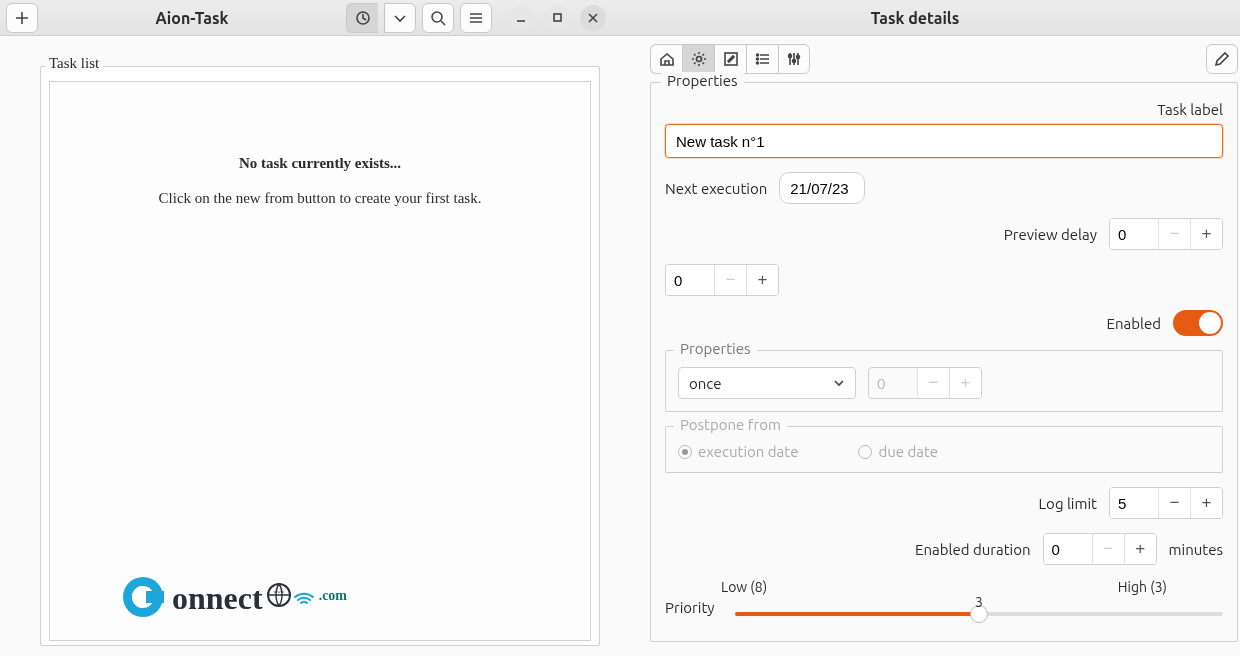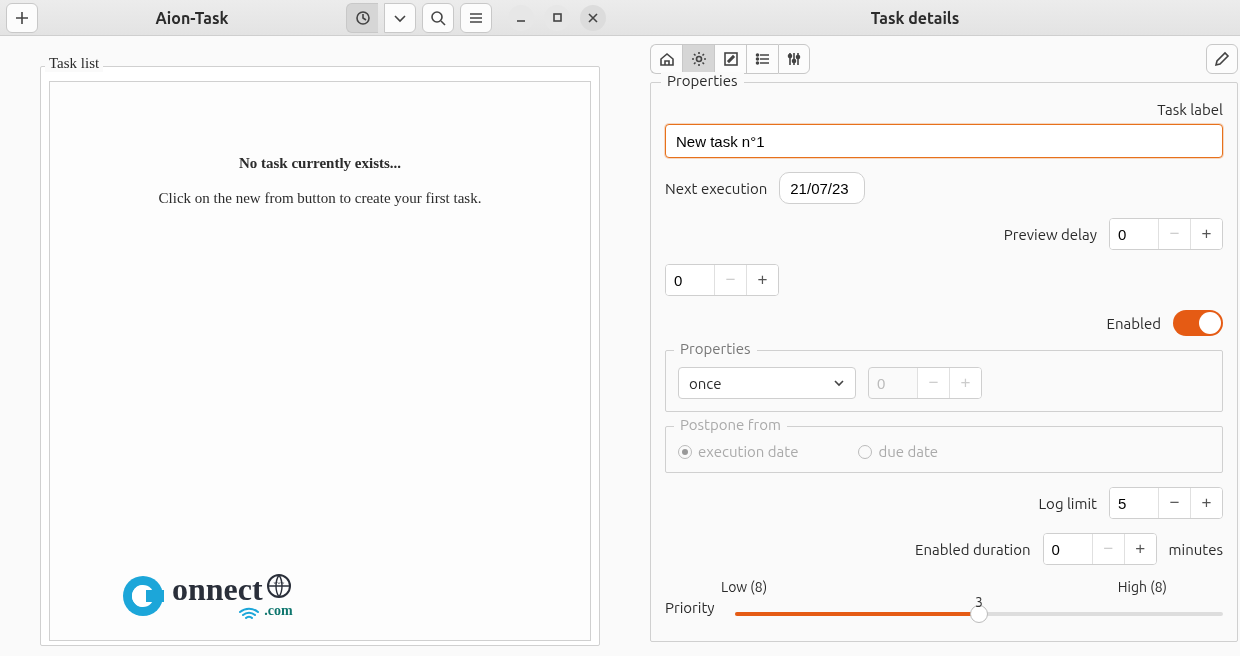--- a/index.html
+++ b/index.html
@@ -225,21 +225,21 @@
         <div class="empty-hint">Click on the new from button to create your first task.</div>
 
         <div class="brand">
           <svg width="46" height="46">
             <circle cx="23" cy="23" r="20" fill="#1ca6d9"></circle>
             <circle cx="23" cy="23" r="11" fill="#fff"></circle>
             <rect x="26" y="17" width="18" height="12" fill="#1ca6d9"></rect>
             <circle cx="23" cy="23" r="11" fill="none"></circle>
             <path d="M23 12a11 11 0 1 0 0 22" fill="#fff"></path>
           </svg>
-          <div style="display:flex;flex-direction:column;line-height:0.9">
+          <div style="display:flex;flex-direction:row;line-height:0.9">
             <div style="display:flex;align-items:baseline">
               <span style="font-size:32px;font-weight:700;color:#2a2f3a">onnect</span>
               <svg width="28" height="28" style="margin-left:2px">
                 <circle cx="14" cy="14" r="11" fill="none" stroke="#2a2f3a" stroke-width="2"></circle>
                 <path d="M3 14h22M14 3c4 6 4 16 0 22M14 3c-4 6-4 16 0 22" stroke="#2a2f3a" stroke-width="1.4" fill="none"></path>
                 <text x="14" y="12" font-size="5" text-anchor="middle" fill="#2a2f3a">www</text>
               </svg>
             </div>
             <div style="display:flex;justify-content:flex-end;align-items:center;gap:4px;margin-top:-2px">
               <svg width="22" height="18">
@@ -381,21 +381,21 @@
         <div class="spinbox">
           <input value="0" style="">
           <button style="color:#ccc">−</button>
           <button>+</button>
         </div>
         <span>minutes</span>
       </div>
 
       <div class="slider-labels">
         <span>Low (8)</span>
-        <span>High (8)</span>
+        <span>High (3)</span>
       </div>
       <div class="priority-row">
         <label class="field-label" style="width:70px">Priority</label>
         <div style="position:relative;flex:1">
           <div class="slider-track" style="margin-left:0;width:100%">
             <div class="slider-fill" style="width:50%"></div>
             <div class="slider-thumb" style="left:calc(50% - 9px)"></div>
             <span class="slider-value" style="left:calc(50% - 4px)">3</span>
           </div>
         </div>

